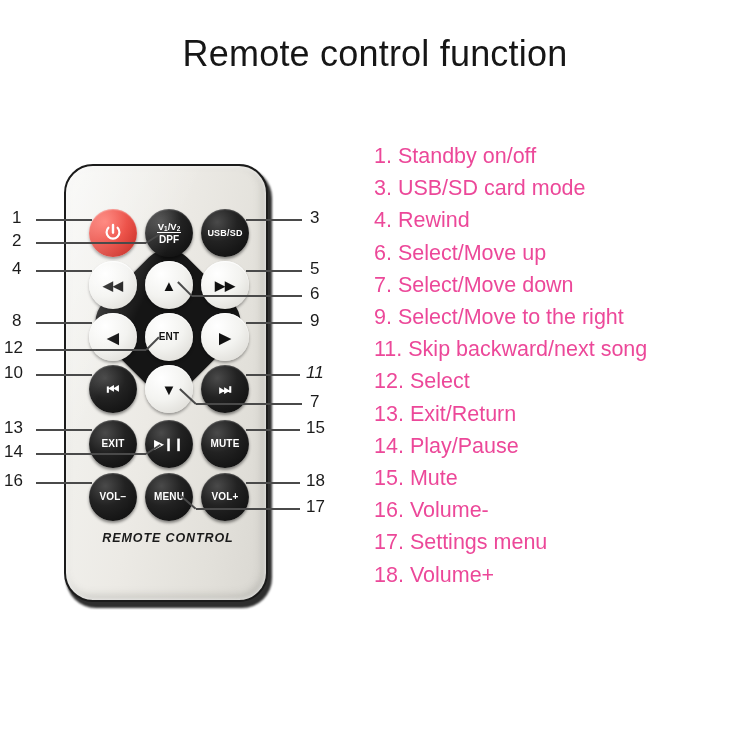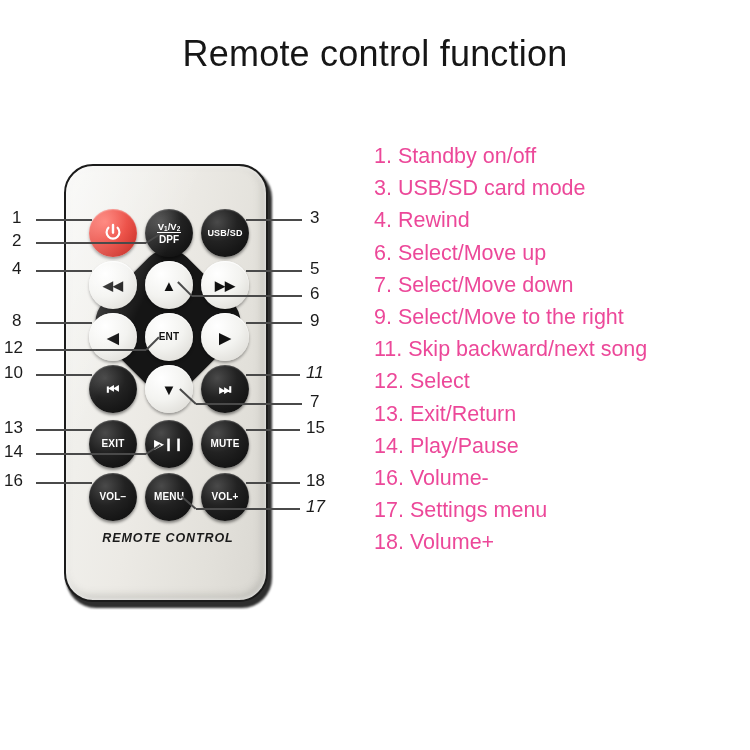--- a/index.html
+++ b/index.html
@@ -244,34 +244,35 @@
       <div class="leader diag" style="left: 246px; top: 322px; width: 56px; transform: rotate(0deg);"></div>
       <div class="callout-num" style="top: 363px; left: 306px; font-style: italic;">11</div>
       <div class="leader diag" style="left: 246px; top: 374px; width: 54px; transform: rotate(0deg);"></div>
       <div class="callout-num" style="top: 392px; left: 310px;">7</div>
       <div class="leader diag" style="left: 180px; top: 388px; width: 21.9317px; transform: rotate(43.1524deg);"></div>
       <div class="leader diag" style="left: 196px; top: 403px; width: 106px; transform: rotate(0deg);"></div>
       <div class="callout-num" style="top: 418px; left: 306px;">15</div>
       <div class="leader diag" style="left: 246px; top: 429px; width: 54px; transform: rotate(0deg);"></div>
       <div class="callout-num" style="top: 471px; left: 306px;">18</div>
       <div class="leader diag" style="left: 246px; top: 482px; width: 54px; transform: rotate(0deg);"></div>
-      <div class="callout-num" style="top: 497px; left: 306px; font-style: italic;">17</div>
+      <div class="callout-num" style="top: 497px; left: 306px;">17</div>
       <div class="leader diag" style="left: 180px; top: 494px; width: 21.2603px; transform: rotate(41.1859deg);"></div>
       <div class="leader diag" style="left: 196px; top: 508px; width: 104px; transform: rotate(0deg);"></div>
     </div>
 
   <ul id="func-list">
       <li><span>1. </span><span>Standby on/off</span></li>
       <li><span>3. </span><span>USB/SD card mode</span></li>
       <li><span>4. </span><span>Rewind</span></li>
       <li><span>6. </span><span>Select/Move up</span></li>
       <li><span>7. </span><span>Select/Move down</span></li>
       <li><span>9. </span><span>Select/Move to the right</span></li>
       <li><span>11. </span><span>Skip backward/next song</span></li>
       <li><span>12. </span><span>Select</span></li>
       <li><span>13. </span><span>Exit/Return</span></li>
       <li><span>14. </span><span>Play/Pause</span></li>
+      <li><span>15. </span><span>Mute</span></li>
       <li><span>16. </span><span>Volume-</span></li>
       <li><span>17. </span><span>Settings menu</span></li>
       <li><span>18. </span><span>Volume+</span></li>
     </ul>
 
 </div>
 
 </body></html>

